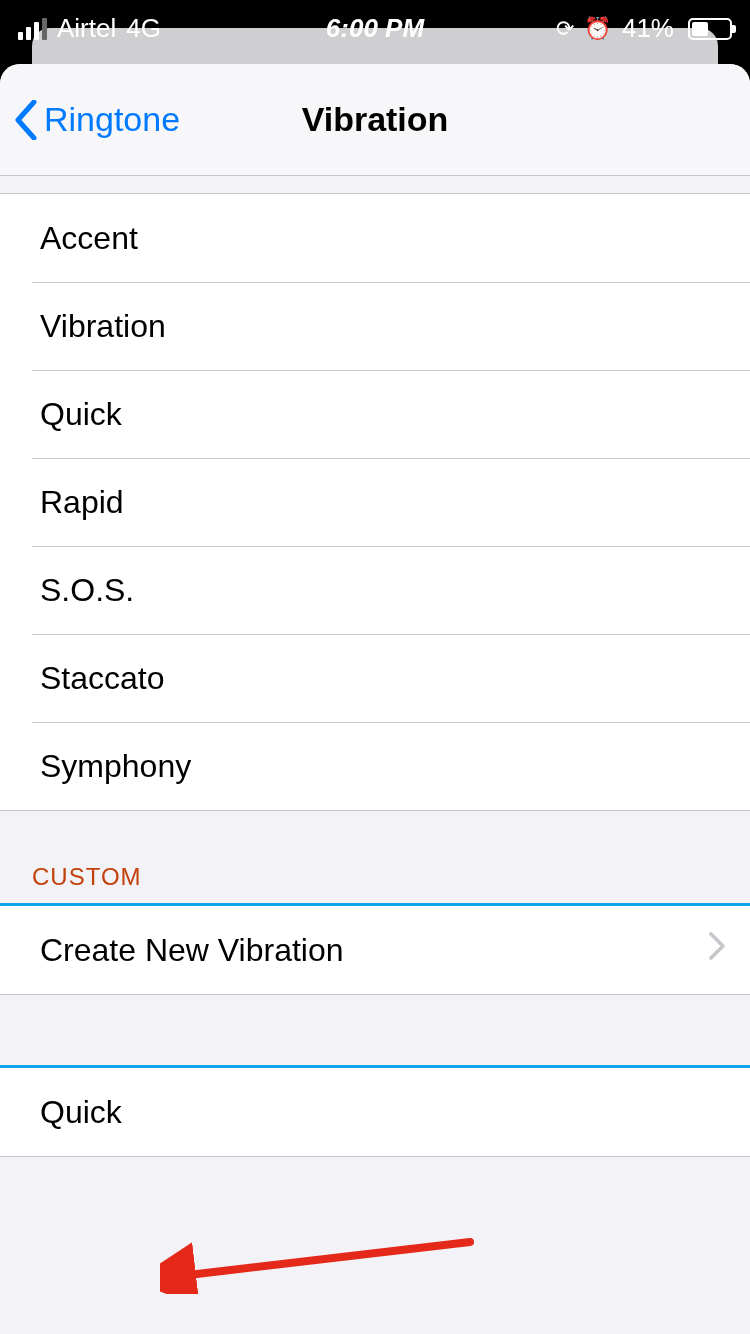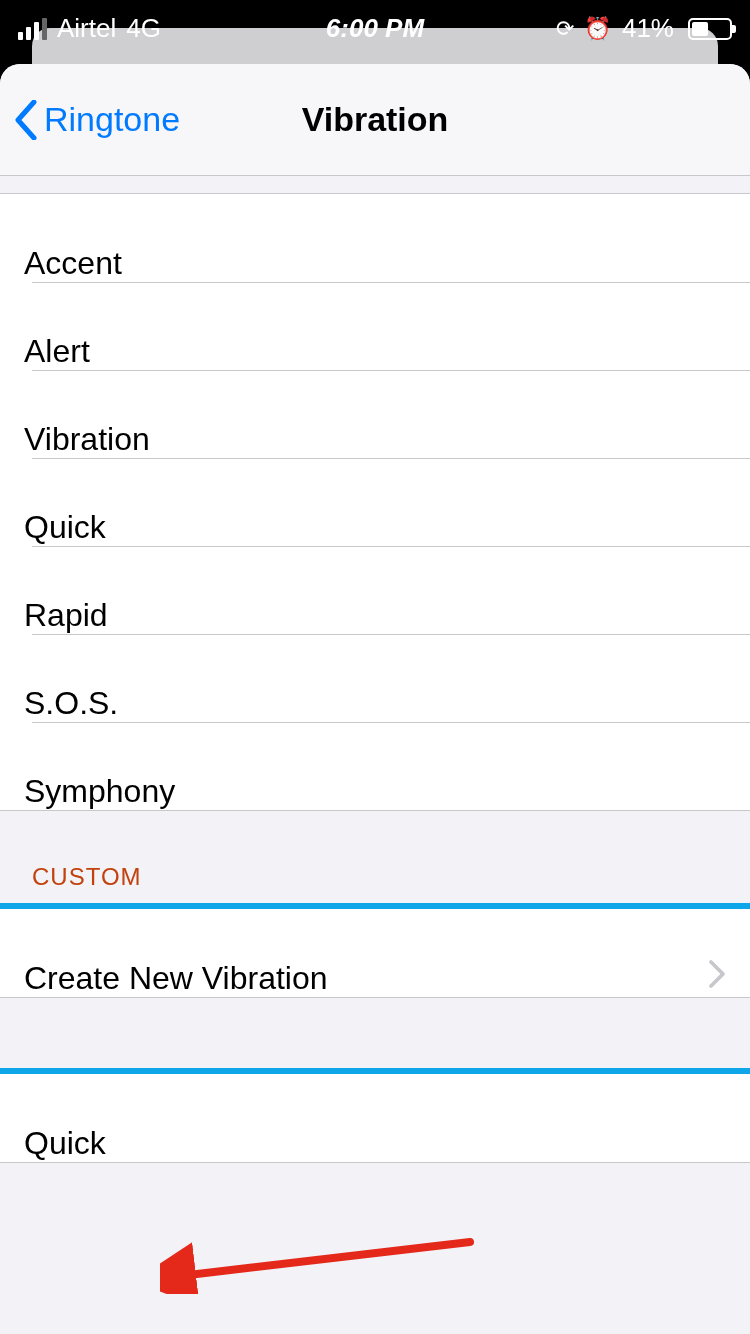--- a/index.html
+++ b/index.html
@@ -123,36 +123,36 @@
   .section-gap {
     height: 18px;
     background: #f2f2f7;
     border-bottom: 1px solid #c8c7cc;
   }
   .list {
     background: #fff;
   }
   .row {
     display: flex;
-    align-items: flex-end;
+    align-items: center;
     height: 88px;
-    padding-left: 24px;
+    padding-left: 40px;
     padding-right: 24px;
     font-size: 32px;
     color: #000;
     position: relative;
   }
   .row + .row::before {
     content:"";
     position:absolute;
     left:32px; right:0; top:0;
     height:1px;
     background:#c8c7cc;
   }
-  .list-border-top { border-top:6px solid #0ea5e9; }
+  .list-border-top { border-top:3px solid #0ea5e9; }
   .list-border-bottom { border-bottom:1px solid #c8c7cc; }
   .section-header {
     padding: 52px 32px 12px 32px;
     font-size: 24px;
     color: #c2410c;
     letter-spacing: 1px;
     background: #f2f2f7;
   }
   .chevron {
     margin-left: auto;
@@ -218,33 +218,33 @@
     <div class="nav-title">Vibration</div>
   </div>
 
   <div class="section-gap"></div>
 
   <div class="list list-border-bottom">
     <div class="row">
       <span>Accent</span>
     </div>
     <div class="row">
-      <span>Alert</span>
-    </div>
-    <div class="row">
       <span>Vibration</span>
     </div>
     <div class="row">
       <span>Quick</span>
     </div>
     <div class="row">
       <span>Rapid</span>
     </div>
     <div class="row">
       <span>S.O.S.</span>
+    </div>
+    <div class="row">
+      <span>Staccato</span>
     </div>
     <div class="row">
       <span>Symphony</span>
     </div>
   </div>
 
   <div class="section-header">CUSTOM</div>
 
   <div class="list list-border-top list-border-bottom">
     <div class="row">

